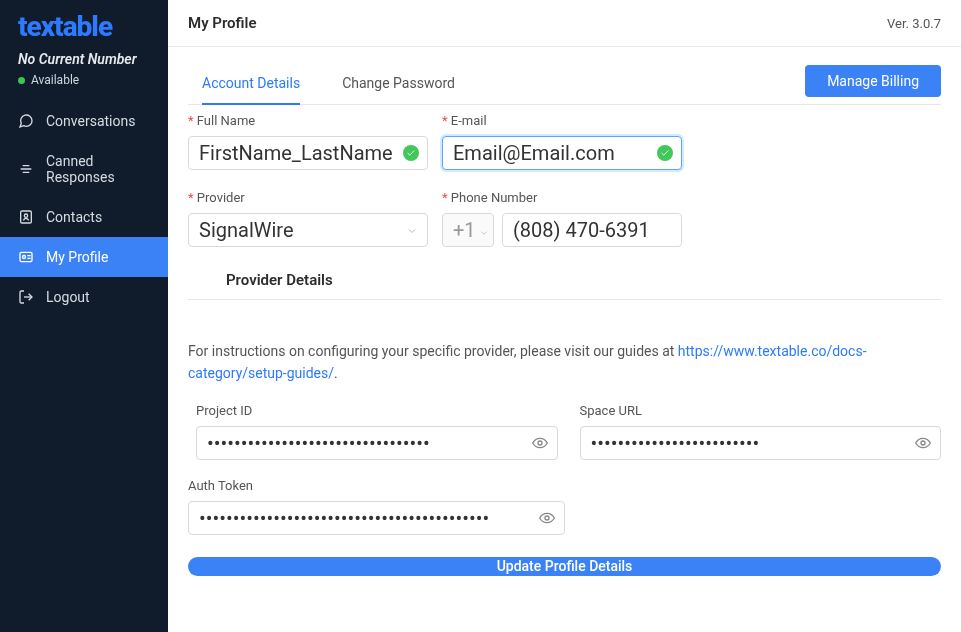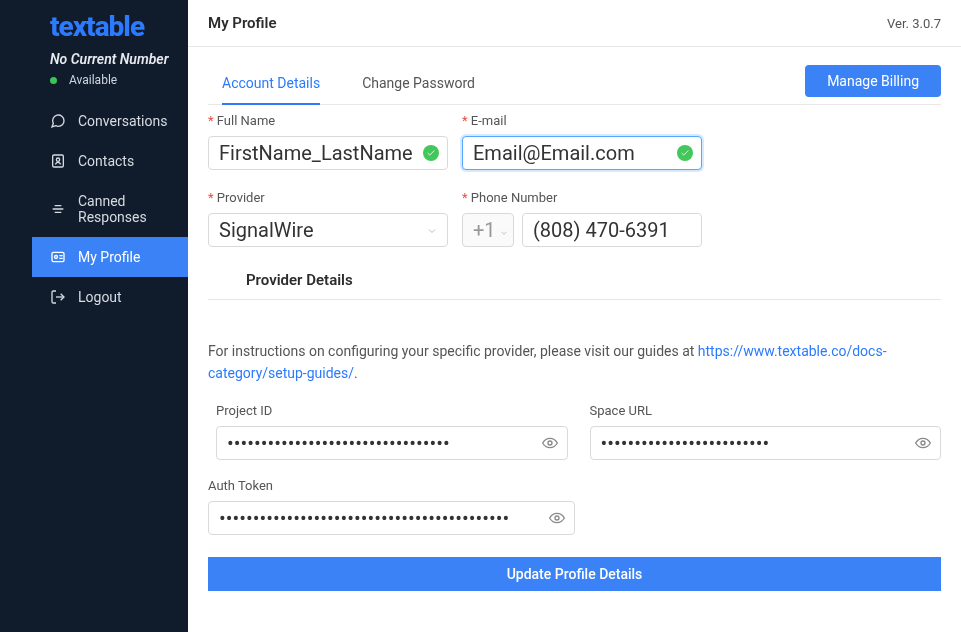--- a/index.html
+++ b/index.html
@@ -1,24 +1,24 @@
 <!DOCTYPE html>
 <html><head>
 <meta charset="utf-8">
 <style>
 * { margin: 0; padding: 0; box-sizing: border-box; font-family: -apple-system, BlinkMacSystemFont, "Segoe UI", Roboto, "Helvetica Neue", Arial, sans-serif; }
 html, body { height: 100%; }
 body { display: flex; width: 961px; height: 632px; overflow: hidden; background: #fff; color: #333; font-size: 14px; }
 
 
-.sidebar { width: 188px; background: #101b2b; color: #cfd6df; display: flex; flex-direction: column; flex-shrink: 0; padding-left: 32px; }
+.sidebar { width: 168px; background: #101b2b; color: #cfd6df; display: flex; flex-direction: column; flex-shrink: 0; }
 .logo { padding: 10px 18px 8px 18px; }
 .logo-text { font-size: 28px; font-weight: 800; color: #2b7aff; letter-spacing: -1px; }
 .number-line { padding: 0 18px 6px 18px; font-size: 14px; font-style: italic; color: #e6e9ee; font-weight: 600; }
-.status-line { padding: 0 18px 14px 18px; font-size: 12px; color: #cfd6df; display: flex; align-items: center; gap: 12px; }
+.status-line { padding: 0 18px 14px 18px; font-size: 12px; color: #cfd6df; display: flex; align-items: center; gap: 6px; }
 .status-dot { width: 7px; height: 7px; background: #39c653; border-radius: 50%; display: inline-block; }
 .nav-item { display: flex; align-items: center; gap: 12px; padding: 12px 18px; font-size: 14px; color: #d6dbe2; cursor: pointer; }
 .nav-item.active { background: #3b82f6; color: #fff; }
 .nav-icon { width: 16px; height: 16px; display: inline-flex; align-items: center; justify-content: center; flex-shrink: 0; }
 
 
 .main { flex: 1; display: flex; flex-direction: column; overflow: auto; }
 .topbar { display: flex; justify-content: space-between; align-items: center; padding: 14px 20px; border-bottom: 1px solid #e8e8e8; }
 .page-title { font-size: 15px; font-weight: 600; color: #2c2c2c; }
 .version { font-size: 13px; color: #555; }
@@ -52,21 +52,21 @@
 
 .section-title-wrap { border-bottom: 1px solid #e6e6e6; margin: 24px 0 14px 0; }
 .section-title { font-size: 15px; font-weight: 600; color: #2c2c2c; padding: 0 0 10px 38px; }
 .instructions { font-size: 14px; color: #555; margin-bottom: 18px; line-height: 1.6; margin-top: 40px; }
 .instructions a { color: #2b7aff; text-decoration: none; }
 
 .cols2 { display: flex; gap: 14px; margin-bottom: 18px; }
 .cols2 .col { max-width: 50%; margin-left: 8px; }
 .col-single { max-width: 50%; margin-bottom: 22px; }
 
-.btn-primary-full { width: 100%; background: #3b82f6; color: #fff; border: none; height: 34px; border-radius: 0; font-size: 14px; font-weight: 500; cursor: pointer; }
+.btn-primary-full { width: 100%; background: #3b82f6; color: #fff; border: none; height: 19px; border-radius: 12px; font-size: 14px; font-weight: 500; cursor: pointer; }
 
 
 .form-area { max-width: 100%; }
 .narrow-row .col { max-width: 240px; }
 </style>
 </head>
 <body>
 
 <div class="sidebar">
   <div class="logo">
@@ -83,35 +83,35 @@
       <svg viewBox="0 0 24 24" width="16" height="16" fill="none" stroke="currentColor" stroke-width="2">
           <path d="M21 11.5a8.38 8.38 0 0 1-8.5 8.5 8.5 8.5 0 0 1-3.9-.95L3 21l1.95-5.6A8.5 8.5 0 1 1 21 11.5z"></path>
         </svg>
     </span>
     <span>Conversations</span>
   </div>
 
   <div class="nav-item">
     <span class="nav-icon">
       <svg viewBox="0 0 24 24" width="16" height="16" fill="none" stroke="currentColor" stroke-width="2">
+          <path d="M7 7h10M4 12h16M7 17h10"></path>
+        </svg>
+    </span>
+    <span>Canned Responses</span>
+  </div>
+
+  <div class="nav-item">
+    <span class="nav-icon">
+      <svg viewBox="0 0 24 24" width="16" height="16" fill="none" stroke="currentColor" stroke-width="2">
           <rect x="4" y="3" width="16" height="18" rx="2"></rect>
           <circle cx="12" cy="10" r="2.5"></circle>
           <path d="M8 17c1-2 3-3 4-3s3 1 4 3"></path>
         </svg>
     </span>
     <span>Contacts</span>
-  </div>
-
-  <div class="nav-item">
-    <span class="nav-icon">
-      <svg viewBox="0 0 24 24" width="16" height="16" fill="none" stroke="currentColor" stroke-width="2">
-          <path d="M7 7h10M4 12h16M7 17h10"></path>
-        </svg>
-    </span>
-    <span>Canned Responses</span>
   </div>
 
   <div class="nav-item active">
     <span class="nav-icon">
       <svg viewBox="0 0 24 24" width="16" height="16" fill="none" stroke="currentColor" stroke-width="2">
           <rect x="3" y="5" width="18" height="14" rx="2"></rect>
           <circle cx="9" cy="12" r="2.2"></circle>
           <path d="M14 10h5M14 14h5"></path>
         </svg>
     </span>

